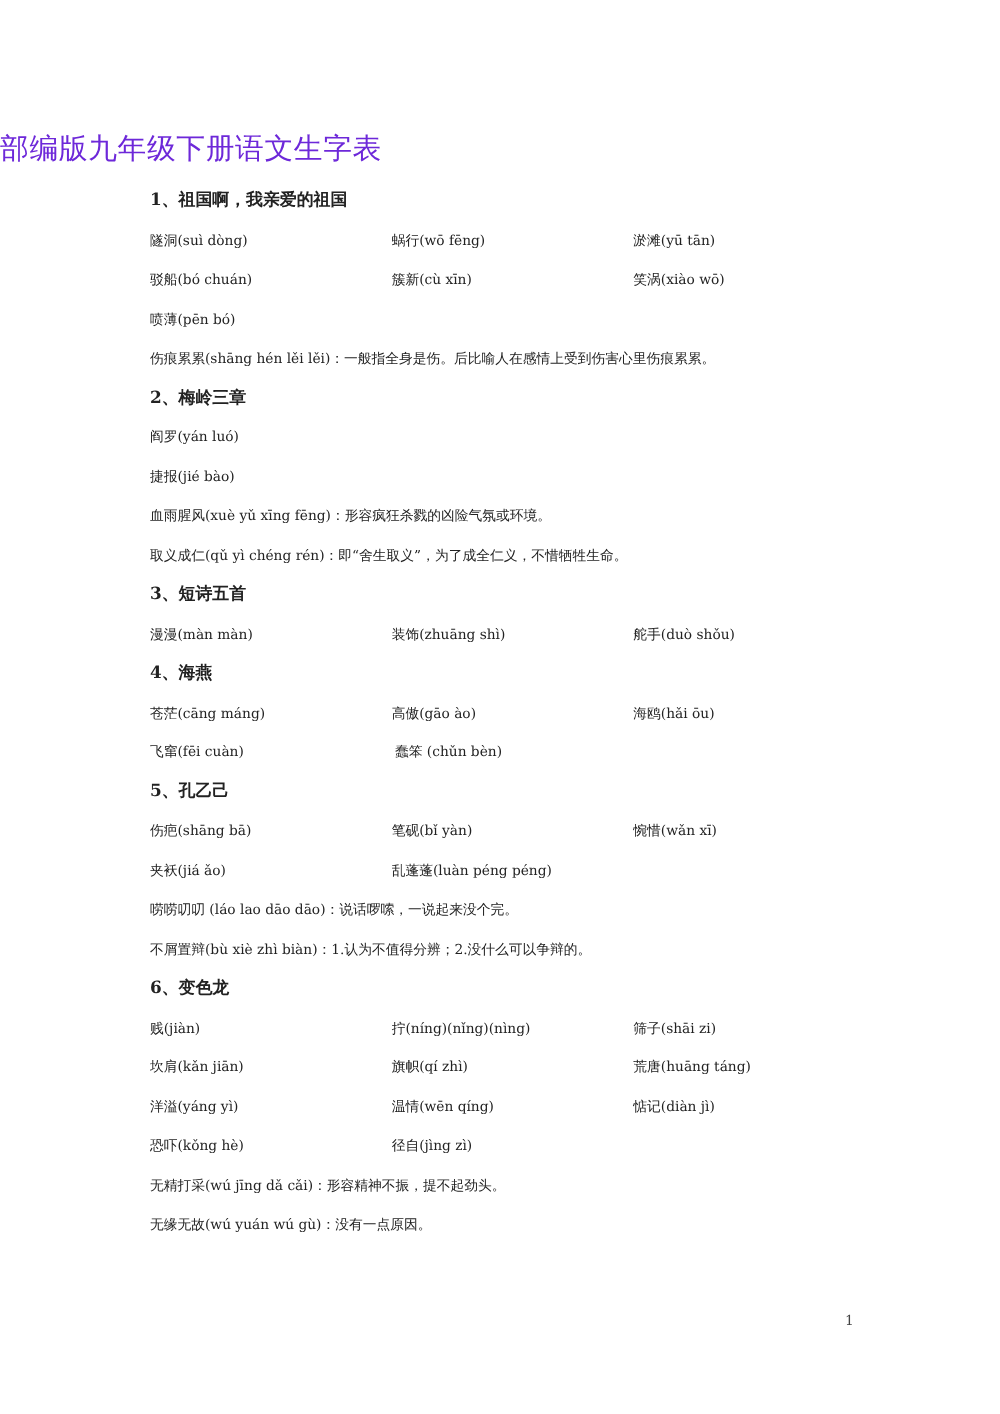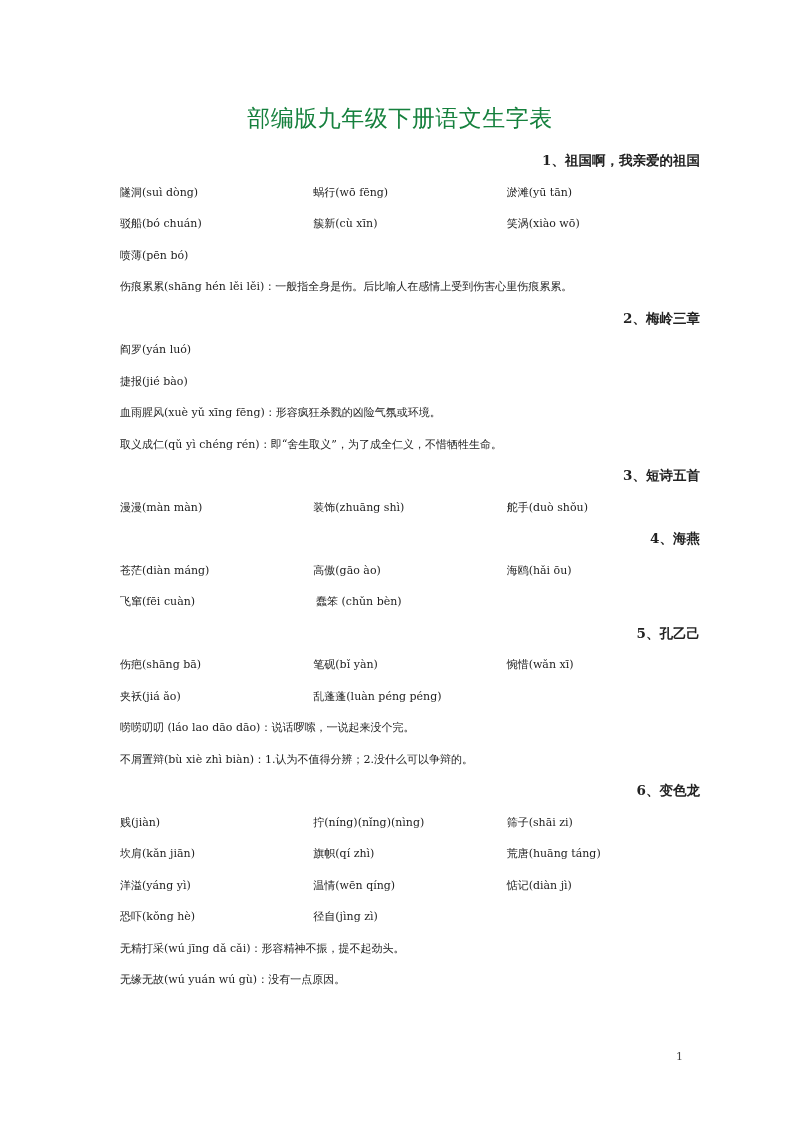--- a/index.html
+++ b/index.html
@@ -1,22 +1,22 @@
 <!DOCTYPE html>
 <html><head>
 <meta charset="utf-8">
 <style>
   html, body { margin:0; padding:0; background:#ffffff; }
   body { width:800px; height:1131px; position:relative; overflow:hidden;
          font-family:"DejaVu Serif","Liberation Serif",serif; color:#222; }
-  .title { position:absolute; left:0; width:800px; top:103px; text-align:center;
-           font-size:23px; letter-spacing:0.5px; color:#15803d; }
+  .title { position:absolute; left:0; width:800px; top:103px; 
+           font-size:23px; letter-spacing:0.5px; color:#6d28d9; }
   .content { position:absolute; left:120px; top:145px; width:580px; }
   .line { height:31.5px; line-height:31.5px; font-size:11px; white-space:nowrap; position:relative; }
-  .heading { font-weight:bold; font-size:13.5px;text-align:right; }
+  .heading { font-weight:bold; font-size:13.5px; }
   .row { display:flex; }
   .cell { width:196px; }
   .page-num { position:absolute; left:676px; top:1050px; font-size:11px; color:#444; }
 </style>
 </head>
 <body>
 
 <div class="title">部编版九年级下册语文生字表</div>
 <div class="content" id="content">
     <div class="line heading">1、祖国啊，我亲爱的祖国</div>
@@ -50,21 +50,21 @@
     <div class="line">血雨腥风(xuè yǔ xīng fēng)：形容疯狂杀戮的凶险气氛或环境。</div>
     <div class="line">取义成仁(qǔ yì chéng rén)：即“舍生取义”，为了成全仁义，不惜牺牲生命。</div>
     <div class="line heading">3、短诗五首</div>
     <div class="line row">
       <span class="cell">漫漫(màn màn)</span>
       <span class="cell">装饰(zhuāng shì)</span>
       <span class="cell">舵手(duò shǒu)</span>
     </div>
     <div class="line heading">4、海燕</div>
     <div class="line row">
-      <span class="cell">苍茫(diàn máng)</span>
+      <span class="cell">苍茫(cāng máng)</span>
       <span class="cell">高傲(gāo ào)</span>
       <span class="cell">海鸥(hǎi ōu)</span>
     </div>
     <div class="line row">
       <span class="cell">飞窜(fēi cuàn)</span>
       <span class="cell">蠢笨 (chǔn bèn)</span>
     </div>
     <div class="line heading">5、孔乙己</div>
     <div class="line row">
       <span class="cell">伤疤(shāng bā)</span>

